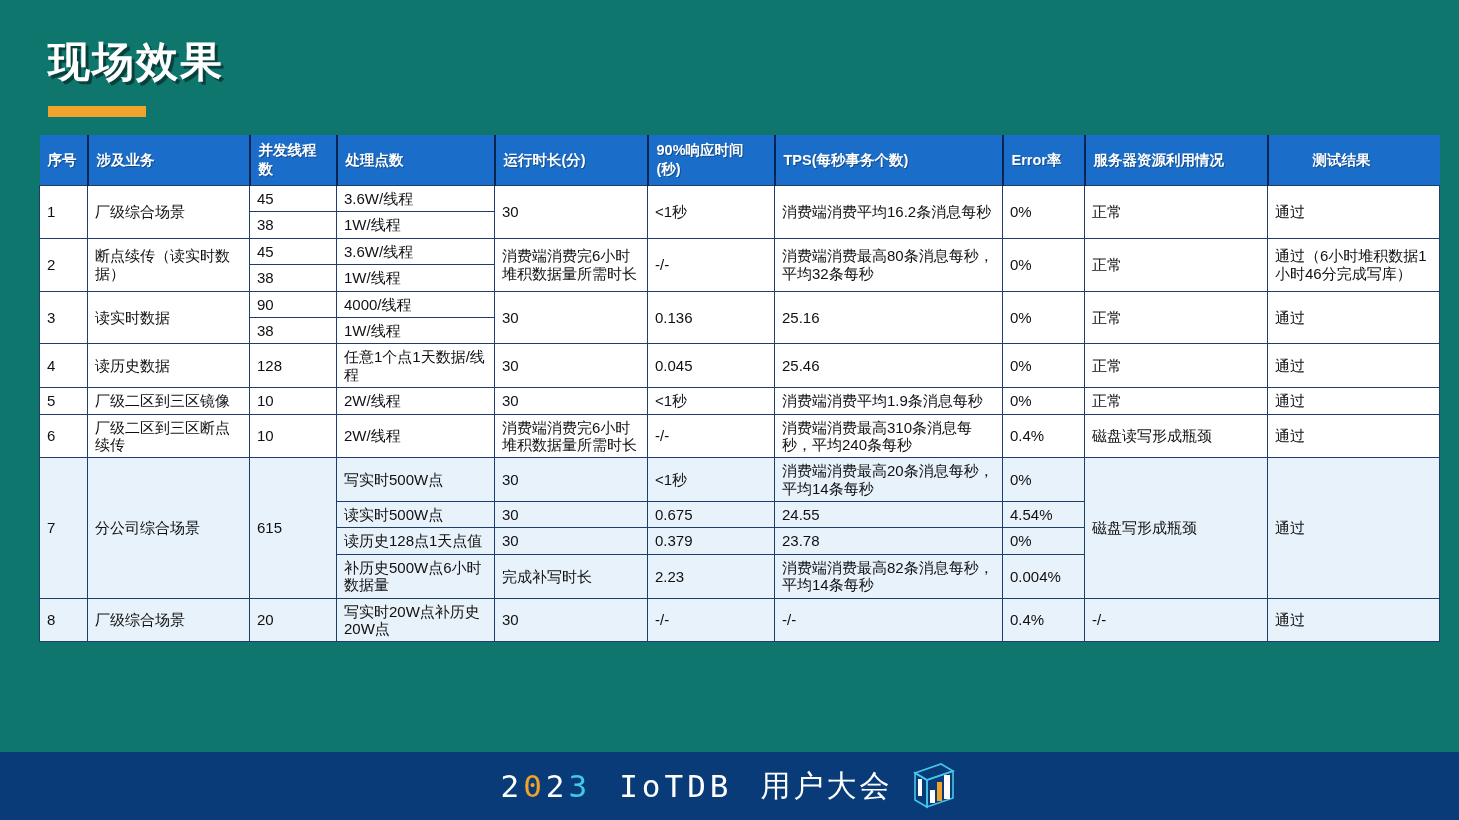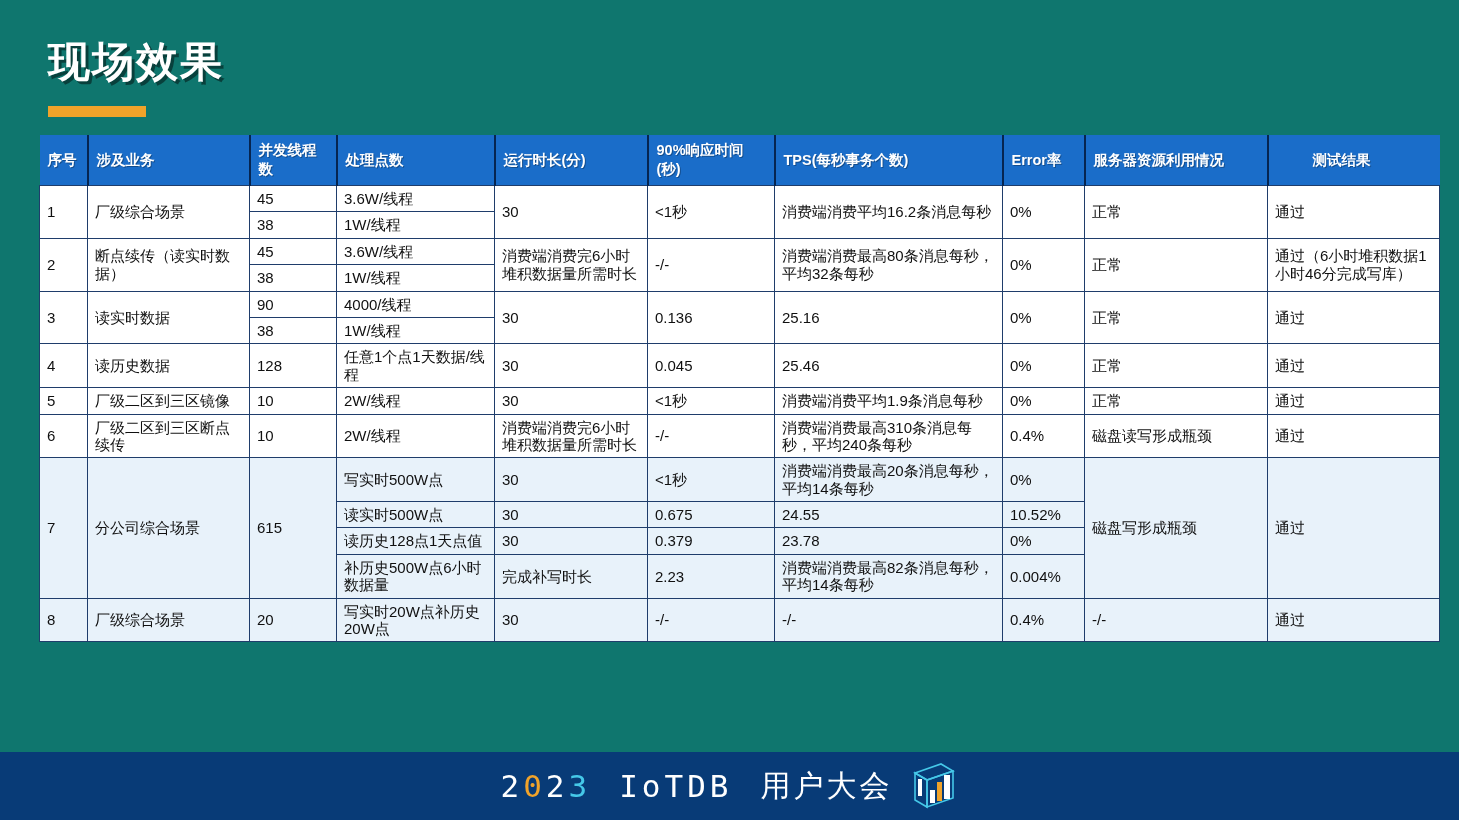--- a/index.html
+++ b/index.html
@@ -256,21 +256,21 @@
             <td>消费端消费最高20条消息每秒，平均14条每秒</td>
             <td>0%</td>
             <td rowspan="4">磁盘写形成瓶颈</td>
             <td rowspan="4" class="bold">通过</td>
           </tr>
           <tr class="shaded">
             <td>读实时500W点</td>
             <td>30</td>
             <td>0.675</td>
             <td>24.55</td>
-            <td>10.52%</td>
+            <td>4.54%</td>
           </tr>
           <tr class="shaded">
             <td>读历史128点1天点值</td>
             <td>30</td>
             <td>0.379</td>
             <td>23.78</td>
             <td>0%</td>
           </tr>
           <tr class="shaded">
             <td>补历史500W点6小时数据量</td>

